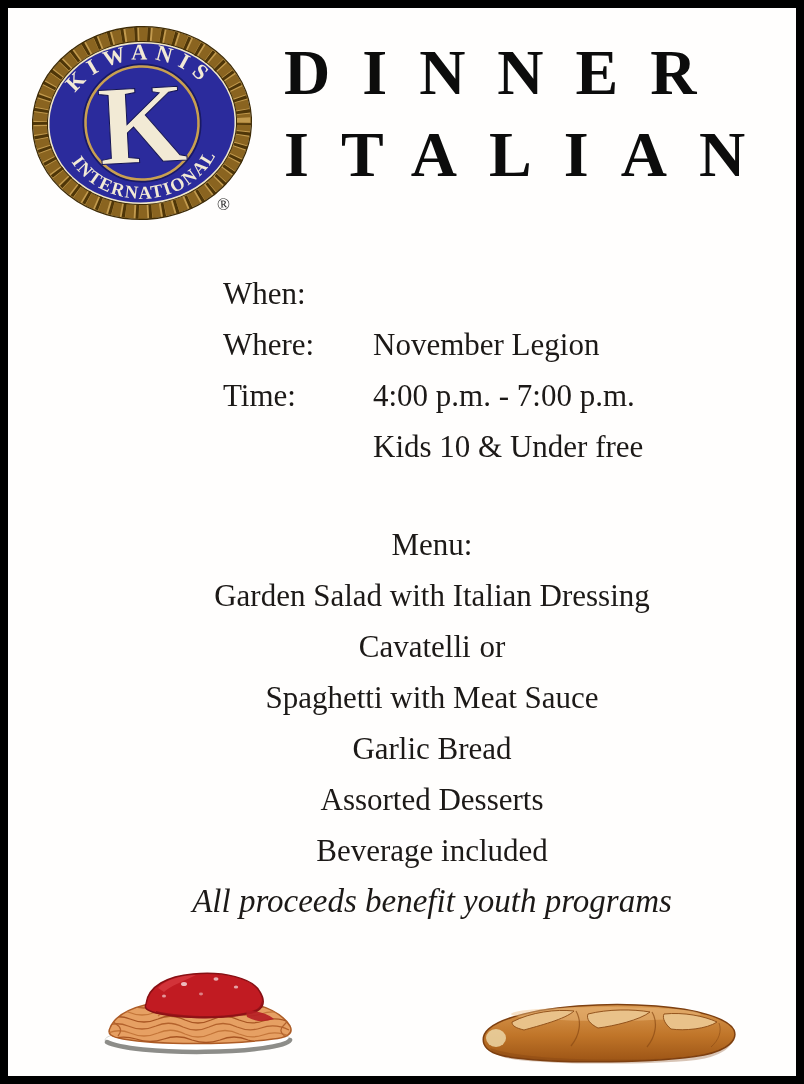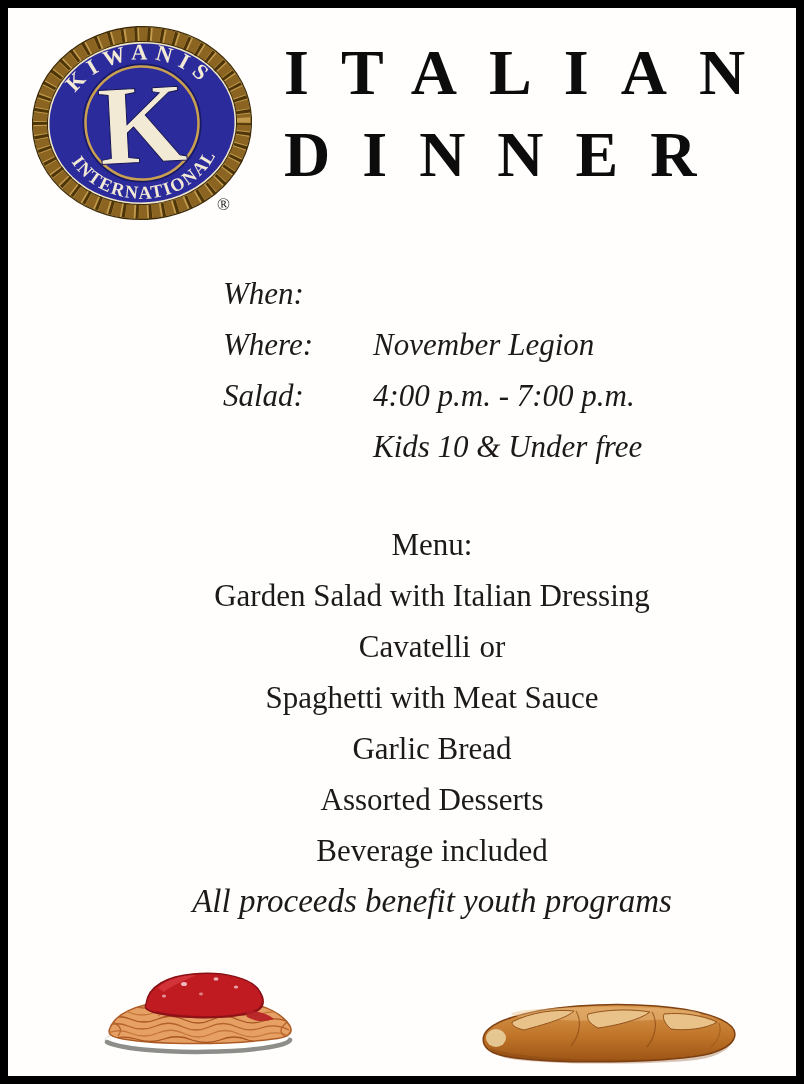--- a/index.html
+++ b/index.html
@@ -30,21 +30,20 @@
     line-height:82px;
     letter-spacing:0.5em;
     color:#0c0c0c;
     white-space:nowrap;
   }
 
   
   .details {
     position:absolute; left:215px; top:260px;
     font-size:31px;
-    font-style:italic;
   }
   .detail-row { display:flex; height:51px; align-items:center; }
   .detail-label { width:150px; }
   .detail-value { white-space:nowrap; }
 
   
   .menu {
     position:absolute; left:44px; top:511px;
     width:760px;
     text-align:center;
@@ -98,34 +97,34 @@
         <textPath href="#arcBottom" startOffset="50%" text-anchor="middle">INTERNATIONAL</textPath>
       </text>
 
       <text x="111" y="139" text-anchor="middle" font-family="Liberation Serif, serif" font-weight="bold" font-size="112" fill="#f2ead5" stroke="#141452" stroke-width="1">K</text>
 
       <text x="181" y="190" font-size="17" fill="#2a2a2a">®</text>
     </svg>
   </div>
 
   <div class="title">
+    <div>DINNER</div>
     <div>ITALIAN</div>
-    <div>DINNER</div>
   </div>
 
   <div class="details">
     <div class="detail-row">
       <div class="detail-label">When:</div>
     </div>
     <div class="detail-row">
       <div class="detail-label">Where:</div>
       <div class="detail-value">November Legion</div>
     </div>
     <div class="detail-row">
-      <div class="detail-label">Salad:</div>
+      <div class="detail-label">Time:</div>
       <div class="detail-value">4:00 p.m. - 7:00 p.m.</div>
     </div>
     <div class="detail-row">
       <div class="detail-label"></div>
       <div class="detail-value">Kids 10 &amp; Under free</div>
     </div>
   </div>
 
   <div class="menu">
     <div class="menu-line">Menu:</div>

